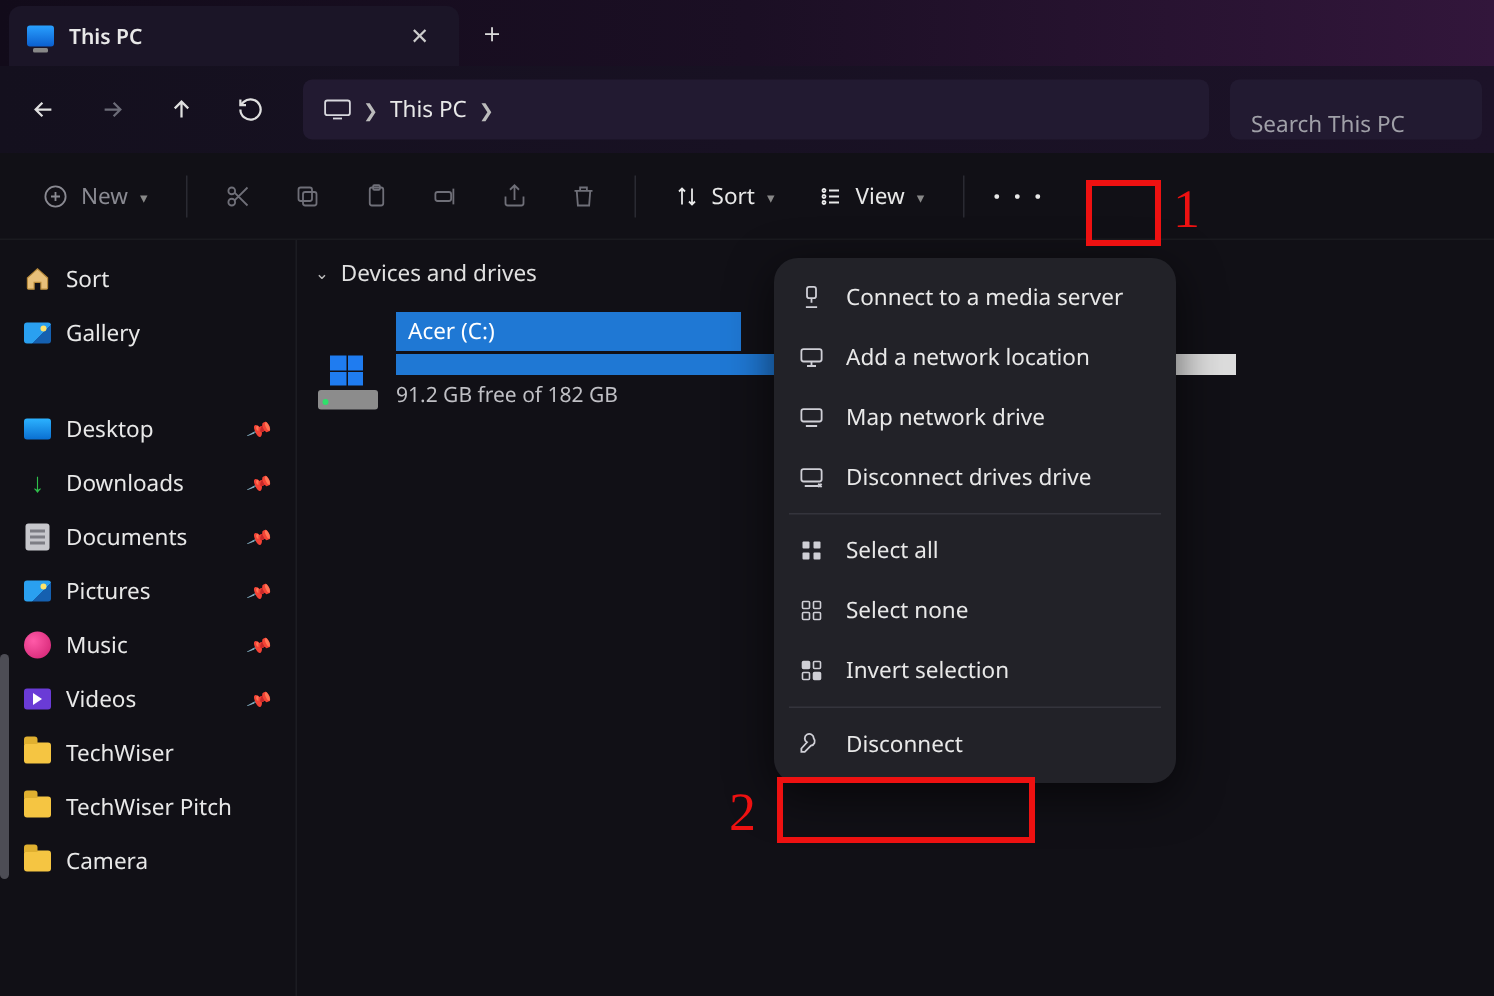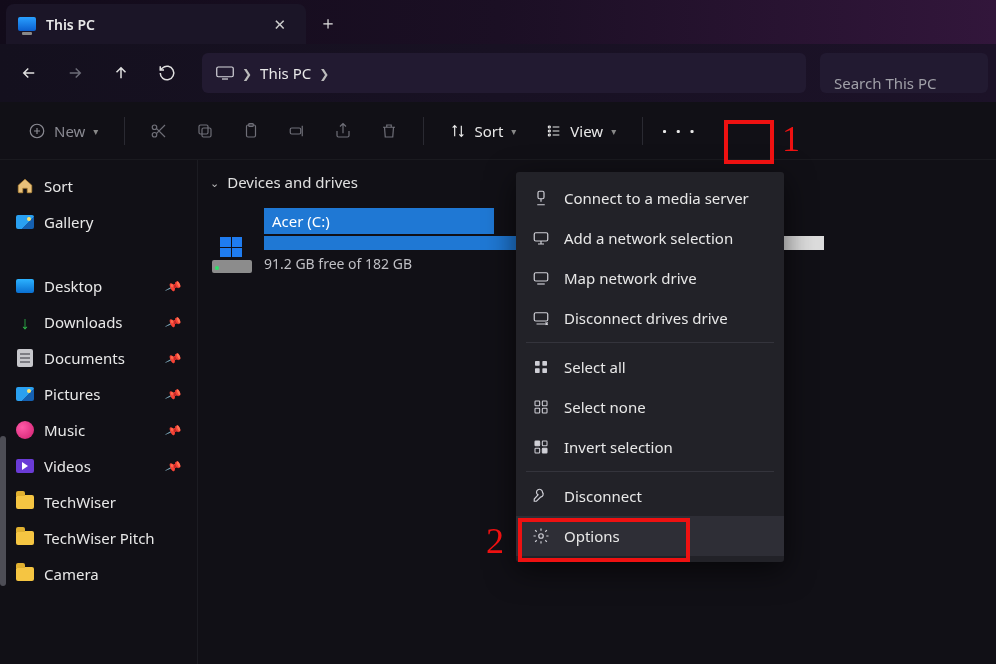--- a/index.html
+++ b/index.html
@@ -40,21 +40,21 @@
 .drive-icon{width:40px;height:36px;position:relative}
 .drive-icon .win{position:absolute;top:0;left:8px;width:22px;height:20px;display:grid;grid-template-columns:1fr 1fr;grid-template-rows:1fr 1fr;gap:1px}
 .drive-icon .win div{background:#1f7cf0}
 .drive-icon .disk{position:absolute;bottom:0;left:0;width:40px;height:13px;background:#8c8c8c;border-radius:2px}
 .drive-icon .disk::after{content:"";position:absolute;left:3px;bottom:3px;width:4px;height:4px;background:#2fe06b;border-radius:50%}
 .drive-body{flex:1;max-width:580px}
 .drive-name{background:#1f78d4;color:#fff;padding:3px 8px;font-size:15px;display:inline-block;min-width:230px}
 .drive-bar{height:14px;background:#dcdcdc;margin-top:2px;width:560px;position:relative}
 .drive-bar .used{position:absolute;left:0;top:0;bottom:0;background:#1f78d4}
 .drive-free{font-size:14px;color:#bfbfc4;margin-top:4px}
-.menu{position:absolute;top:172px;left:516px;width:268px;background:#222228;border-radius:3px;box-shadow:0 8px 30px rgba(0,0,0,.6);padding:6px 0;z-index:50}
+.menu{position:absolute;top:172px;left:516px;width:268px;background:#222228;border-radius:16px;box-shadow:0 8px 30px rgba(0,0,0,.6);padding:6px 0;z-index:50}
 .menu-item{height:40px;display:flex;align-items:center;gap:14px;padding:0 16px;font-size:15px;color:#e8e8e8}
 .menu-sep{height:1px;background:#34343c;margin:4px 10px}
 .mi-icon{width:18px;height:18px;display:flex;align-items:center;justify-content:center;color:#cfcfd6}
 .annot-box{position:absolute;border:4px solid #e11;pointer-events:none;z-index:60}
 .annot-num{position:absolute;color:#e11;font-size:36px;font-weight:400;font-family:Georgia,serif;z-index:60;pointer-events:none}
 svg{display:block}
 .house{width:18px;height:18px}
 .folder-y{width:18px;height:14px;background:#f5c542;border-radius:2px;position:relative}
 .folder-y::before{content:"";position:absolute;top:-4px;left:0;width:9px;height:5px;background:#e0b030;border-radius:2px 2px 0 0}
 .img-ico{width:18px;height:14px;background:linear-gradient(135deg,#2aa0f0 60%,#1560b0 60%);border-radius:2px;position:relative}
@@ -299,21 +299,21 @@
       </span>
     <span>Connect to a media server</span>
   </div>
   <div class="menu-item">
     <span class="mi-icon">
         <svg width="18" height="18" viewBox="0 0 24 24" fill="none" stroke="currentColor" stroke-width="1.6">
           <rect x="3" y="5" width="18" height="11" rx="2"></rect>
           <path d="M8 20h8M12 16v4"></path>
         </svg>
       </span>
-    <span>Add a network selection</span>
+    <span>Add a network location</span>
   </div>
   <div class="menu-item">
     <span class="mi-icon">
         <svg width="18" height="18" viewBox="0 0 24 24" fill="none" stroke="currentColor" stroke-width="1.6">
           <rect x="3" y="5" width="18" height="11" rx="2"></rect>
           <path d="M7 20h10"></path>
         </svg>
       </span>
     <span>Map network drive</span>
   </div>
@@ -362,27 +362,18 @@
   </div>
   <div class="menu-sep"></div>
   <div class="menu-item">
     <span class="mi-icon">
         <svg width="18" height="18" viewBox="0 0 24 24" fill="none" stroke="currentColor" stroke-width="1.6">
           <path d="M14 7a4 4 0 1 0-6 3.5L3 16v3h3l5.5-5.5A4 4 0 0 0 14 7z"></path>
         </svg>
       </span>
     <span>Disconnect</span>
   </div>
-  <div class="menu-item" style="background:#2e2e36">
-    <span class="mi-icon">
-        <svg width="18" height="18" viewBox="0 0 24 24" fill="none" stroke="currentColor" stroke-width="1.6">
-          <circle cx="12" cy="12" r="3"></circle>
-          <path d="M12 2v3M12 19v3M4.2 4.2l2.1 2.1M17.7 17.7l2.1 2.1M2 12h3M19 12h3M4.2 19.8l2.1-2.1M17.7 6.3l2.1-2.1"></path>
-        </svg>
-      </span>
-    <span>Options</span>
-  </div>
 </div>
 
 <div class="annot-box" style="top:120px;left:724px;width:50px;height:44px"></div>
 <div class="annot-num" style="top:118px;left:782px">1</div>
 <div class="annot-box" style="top:518px;left:518px;width:172px;height:44px"></div>
 <div class="annot-num" style="top:520px;left:486px">2</div>
 
 </body></html>

